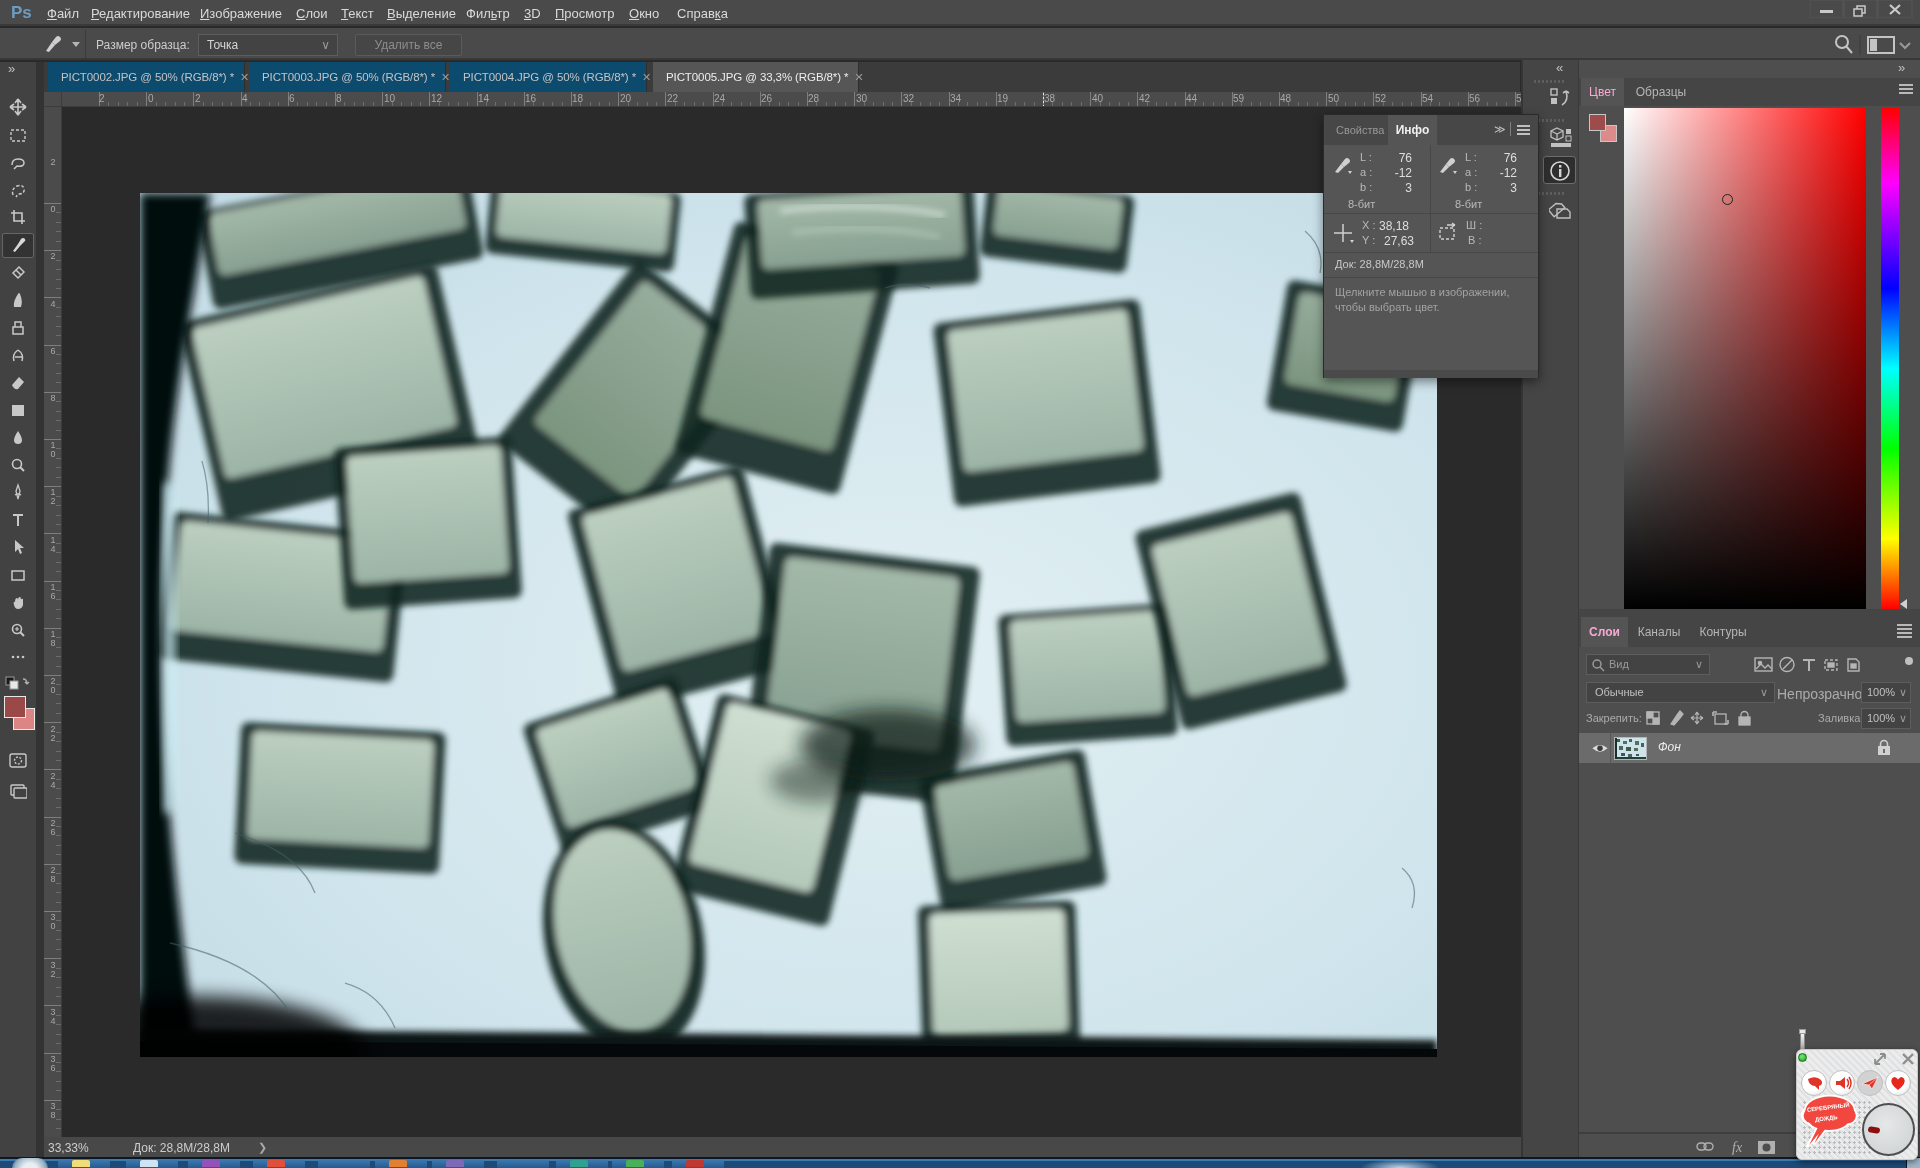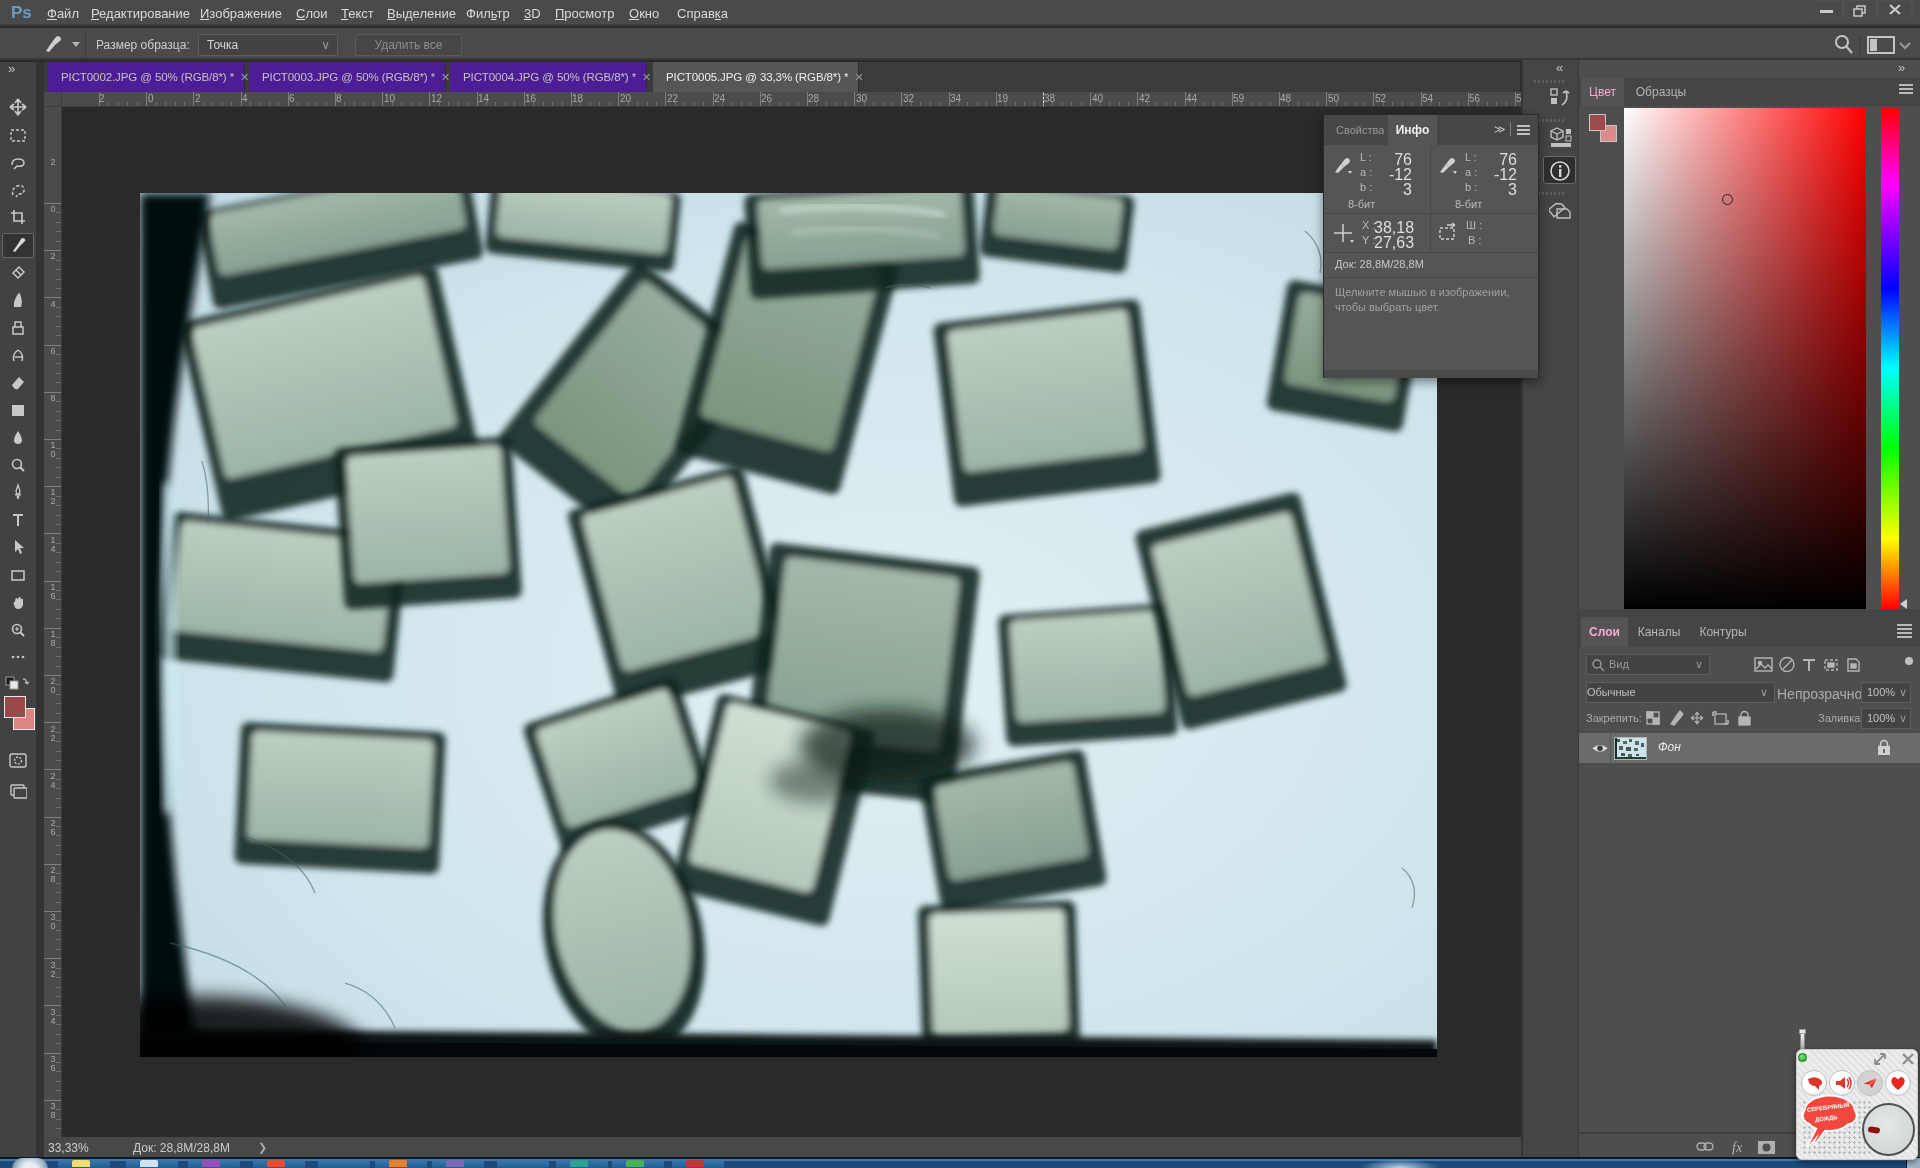--- a/index.html
+++ b/index.html
@@ -2,21 +2,21 @@
 <html><head><meta charset="utf-8"><style>
 *{margin:0;padding:0;box-sizing:border-box}
 html,body{width:1920px;height:1168px;overflow:hidden;background:#2a2a2a;
  font-family:"Liberation Sans",sans-serif;position:relative}
 .a{position:absolute}
 .menubar{left:0;top:0;width:1920px;height:26px;background:#4a4a4a;border-bottom:2px solid #3a3a3a}
 .menu{color:#d9d9d9;font-size:13px;top:6px}
 .menu u{text-decoration:underline}
 .optbar{left:0;top:28px;width:1920px;height:32px;background:#4a4a4a;border-bottom:2px solid #383838}
 .tabbar{left:44px;top:62px;width:1476px;height:30px;background:#3b3b3b}
-.tab{top:62px;height:30px;background:#4c1d95;border-right:1px solid #2e2e2e;color:#c3c3c3;
+.tab{top:62px;height:30px;background:#0c4a6e;border-right:1px solid #2e2e2e;color:#c3c3c3;
  font-size:11.5px;line-height:30px;white-space:nowrap;letter-spacing:-.1px}
 .tab .x{color:#9a9a9a;margin-left:6px;font-size:11px}
 .tab.act{background:#565656;color:#ededed}
 .toolcol{left:0;top:62px;width:36px;height:1095px;background:#424242}
 .toolgap{left:36px;top:62px;width:8px;height:1095px;background:#333333}
 .hruler{left:62px;top:92px;width:1459px;height:15px;background:#4b4b4b;border-bottom:1px solid #3c3c3c;
  background-image:repeating-linear-gradient(90deg,#7e7e7e 0 1px,transparent 1px 47.2px),
  repeating-linear-gradient(90deg,#6c6c6c 0 1px,transparent 1px 9.44px);
  background-size:100% 100%,100% 5px;background-position:36.6px 0,36.6px 10px;background-repeat:no-repeat}
 .corner{left:44px;top:92px;width:18px;height:15px;background:#4b4b4b;border-right:1px solid #3c3c3c;border-bottom:1px solid #3c3c3c}
@@ -29,21 +29,21 @@
 .canvas{left:62px;top:107px;width:1459px;height:1030px;background:#2a2a2a}
 .statusbar{left:44px;top:1137px;width:1477px;height:20px;background:#484848;color:#c9c9c9;font-size:12px}
 .dock{left:1521px;top:60px;width:57px;height:1097px;background:#454545;border-left:2px solid #353535}
 .rpanel{left:1578px;top:60px;width:342px;height:1097px;background:#4e4e4e;border-left:1px solid #3a3a3a}
 .ptab{height:28px;font-size:12px;line-height:28px;color:#b5b5b5}
 .ptab.act{background:#545454;color:#f9a8d4}
 .ibox{background:#434343;border:1px solid #5d5d5d;color:#b8b8b8;font-size:11px}
 .lbl{color:#ababab;font-size:11px}
 .infopanel{left:1323px;top:114px;width:216px;height:264px;background:#555555;border:1px solid #2a2a2a;
  box-shadow:0 4px 10px rgba(0,0,0,.45)}
-.itxt{color:#dedede;font-size:16px}
+.itxt{color:#dedede;font-size:12px}
 .ilbl{color:#b9b9b9;font-size:11px}
 .taskbar{left:0;top:1157px;width:1920px;height:11px;
  background:linear-gradient(#0a1828 0 2px,#3c7ab0 2px 4px,#1d4a78 4px 11px)}
 .tbtn{top:1159px;height:9px;border-radius:1px}
 .widget{left:1796px;top:1049px;width:122px;height:111px;background:#ececec;border-radius:6px;
  border:1px solid #c9c9c9;box-shadow:0 2px 6px rgba(0,0,0,.5);
  background-image:repeating-linear-gradient(45deg,rgba(210,214,216,.5) 0 2px,transparent 2px 5px)}
 .wbtn{top:1070px;width:26px;height:26px;border-radius:50%;background:radial-gradient(circle at 40% 35%,#ffffff 55%,#d8d8d8);border:1px solid #c0c0c0}
 </style></head><body>
 
@@ -441,21 +441,21 @@
       <path d="M3 14 l5 -5 l4 4 l3 -3 l4 4"></path>
 <circle cx="34" cy="9.5" r="7"></circle>
       <path d="M30 14 L39 5"></path>
 <path d="M50 5 h12 M56 5 V16" stroke-width="2"></path>
 <rect x="72" y="5" width="12" height="10" stroke-dasharray="3 2"></rect>
       <rect x="75" y="8" width="6" height="4" fill="#b5b5b5"></rect>
 <path d="M95 4 h8 l3 3 v9 h-11 z"></path>
       <rect x="98" y="9" width="5" height="4" fill="#b5b5b5"></rect>
 </svg></div>
 <div class="a" style="left:1905px;top:657px;width:8px;height:8px;border-radius:50%;background:#c0c0c0"></div>
-<div class="a ibox" style="left:1586px;top:682px;width:189px;height:21px;line-height:19px;color:#c0c0c0">Обычные<span style="float:right;margin-right:6px;color:#9a9a9a">∨</span></div>
+<div class="a ibox" style="left:1586px;top:682px;width:189px;height:21px;line-height:19px;padding-left:8px;color:#c0c0c0">Обычные<span style="float:right;margin-right:6px;color:#9a9a9a">∨</span></div>
 <div class="a lbl" style="left:1777px;top:686px;font-size:14px">Непрозрачность:</div>
 <div class="a ibox" style="left:1861px;top:682px;width:50px;height:21px;line-height:19px;padding-left:5px;color:#c0c0c0">100%<span style="float:right;margin-right:3px;color:#9a9a9a">∨</span></div>
 <div class="a lbl" style="left:1586px;top:712px">Закрепить:</div>
 <div class="a" style="left:1645px;top:708px"><svg width="115" height="22" fill="none" stroke="#b5b5b5" stroke-width="1.3">
 <rect x="2" y="4" width="12" height="12"></rect>
       <rect x="2" y="4" width="6" height="6" fill="#b5b5b5"></rect>
       <rect x="8" y="10" width="6" height="6" fill="#b5b5b5"></rect>
 <path d="M26 16 L32 7 L35 10 L29 17 Z M32 7 l3 -4 l3 3 l-3 4" fill="#b5b5b5"></path>
 <path d="M52 4 v12 M46 10 h12 M52 4 l-2 3 M52 4 l2 3 M52 16 l-2 -3 M52 16 l2 -3 M46 10 l3 -2 M46 10 l3 2 M58 10 l-3 -2 M58 10 l-3 2" stroke-width="1.2"></path>
 <rect x="70" y="6" width="11" height="10"></rect>

